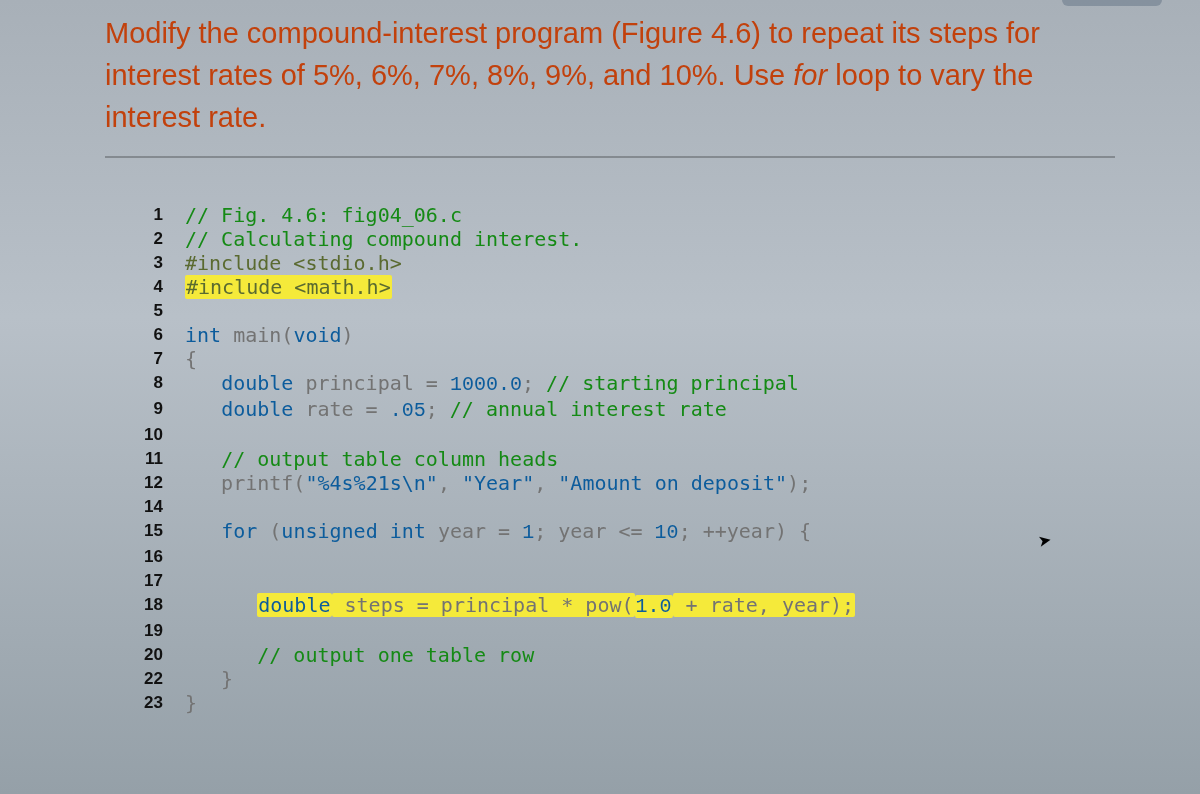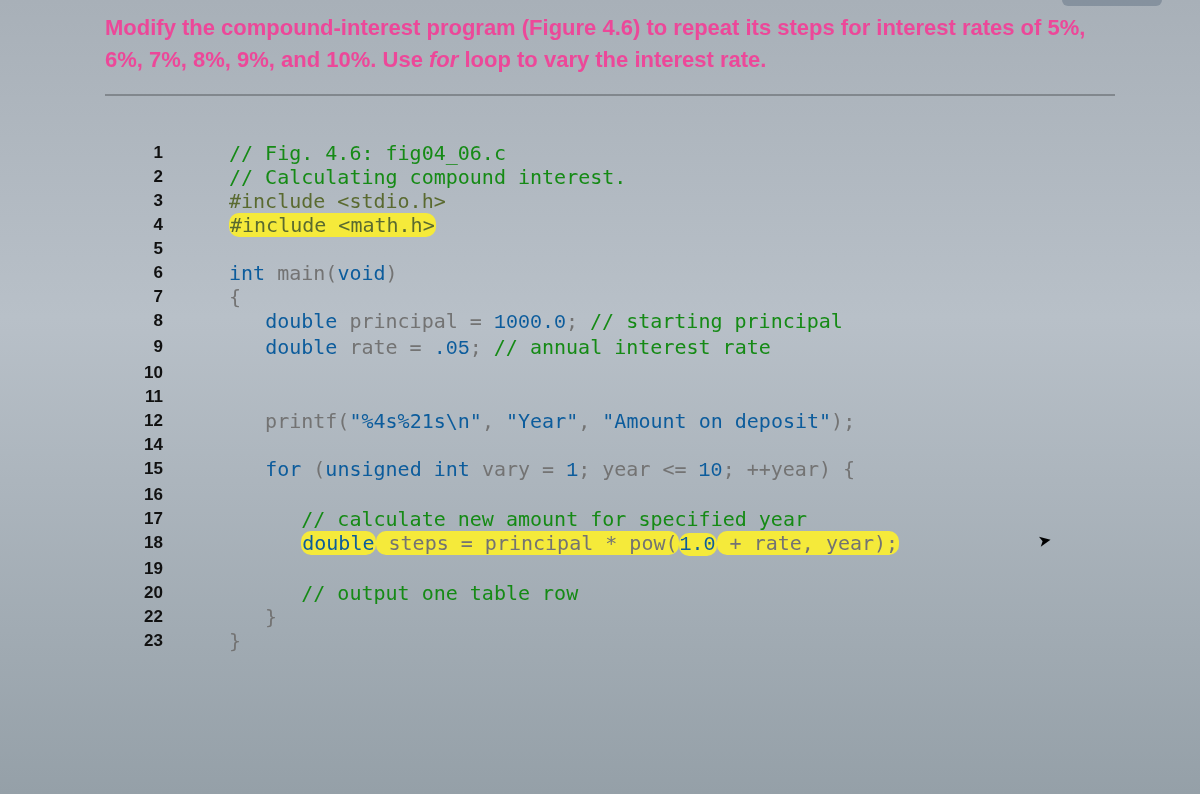--- a/index.html
+++ b/index.html
@@ -6,24 +6,24 @@
   body {
     font-family: -apple-system, BlinkMacSystemFont, "Segoe UI", sans-serif;
     background: linear-gradient(180deg, #a8b0b8 0%, #b8c0c8 40%, #95a0a8 100%);
     width: 1200px;
     height: 794px;
     overflow: hidden;
     position: relative;
   }
   .question {
     padding: 12px 85px 10px 105px;
-    font-size: 22px;
+    font-size: 29px;
     line-height: 1.45;
-    color: #ec4899;
-    font-weight: 700;
+    color: #c2410c;
+    font-weight: 400;
   }
   .question em { font-style: italic; }
   .divider {
     border: none;
     border-top: 2px solid rgba(0,0,0,0.25);
     margin: 8px 85px 2px 105px;
   }
   .code-area {
     margin: 45px 0 0 0;
     padding-left: 135px;
@@ -41,31 +41,30 @@
     text-align: right;
     padding-right: 22px;
     color: #111;
     font-family: Arial, sans-serif;
     font-weight: 700;
     font-size: 17px;
     user-select: none;
   }
   .code {
     flex: 1;
-    margin-left: 44px;
   }
   .c-comment { color: #158a15; }
   .c-pre     { color: #5a6a30; }
   .c-key     { color: #0c5c9c; }
   .c-num     { color: #0c5c9c; font-family: Liberation Mono, monospace; }
   .c-str     { color: #0c5c9c; }
   .c-txt     { color: #737373; }
   .hl {
     background: #f5ea3a;
-    border-radius: 10px;
+    border-radius: 2px;
     padding: 0 1px;
   }
   .tab-stub {
     position: absolute;
     top: 0;
     right: 38px;
     width: 100px;
     height: 6px;
     background: rgba(80,100,120,0.4);
     border-bottom-left-radius: 8px;
@@ -95,26 +94,26 @@
     <div class="code-line"><span class="lineno">1</span><span class="code"><span class="c-comment">// Fig. 4.6: fig04_06.c</span></span></div>
     <div class="code-line"><span class="lineno">2</span><span class="code"><span class="c-comment">// Calculating compound interest.</span></span></div>
     <div class="code-line"><span class="lineno">3</span><span class="code"><span class="c-pre">#include &lt;stdio.h&gt;</span></span></div>
     <div class="code-line"><span class="lineno">4</span><span class="code"><span class="c-pre hl">#include &lt;math.h&gt;</span></span></div>
     <div class="code-line"><span class="lineno">5</span><span class="code"><span class="c-txt"></span></span></div>
     <div class="code-line"><span class="lineno">6</span><span class="code"><span class="c-key">int</span><span class="c-txt"> main(</span><span class="c-key">void</span><span class="c-txt">)</span></span></div>
     <div class="code-line"><span class="lineno">7</span><span class="code"><span class="c-txt">{</span></span></div>
     <div class="code-line"><span class="lineno">8</span><span class="code"><span class="c-txt">   </span><span class="c-key">double</span><span class="c-txt"> principal = </span><span class="c-num">1000.0</span><span class="c-txt">; </span><span class="c-comment">// starting principal</span></span></div>
     <div class="code-line"><span class="lineno">9</span><span class="code"><span class="c-txt">   </span><span class="c-key">double</span><span class="c-txt"> rate = </span><span class="c-num">.05</span><span class="c-txt">; </span><span class="c-comment">// annual interest rate</span></span></div>
     <div class="code-line"><span class="lineno">10</span><span class="code"><span class="c-txt"></span></span></div>
-    <div class="code-line"><span class="lineno">11</span><span class="code"><span class="c-txt">   </span></span></div>
+    <div class="code-line"><span class="lineno">11</span><span class="code"><span class="c-txt">   </span><span class="c-comment">// output table column heads</span></span></div>
     <div class="code-line"><span class="lineno">12</span><span class="code"><span class="c-txt">   printf(</span><span class="c-str">"%4s%21s\n"</span><span class="c-txt">, </span><span class="c-str">"Year"</span><span class="c-txt">, </span><span class="c-str">"Amount on deposit"</span><span class="c-txt">);</span></span></div>
     <div class="code-line"><span class="lineno">14</span><span class="code"><span class="c-txt">   </span></span></div>
-    <div class="code-line"><span class="lineno">15</span><span class="code"><span class="c-txt">   </span><span class="c-key">for</span><span class="c-txt"> (</span><span class="c-key">unsigned int</span><span class="c-txt"> vary = </span><span class="c-num">1</span><span class="c-txt">; year &lt;= </span><span class="c-num">10</span><span class="c-txt">; ++year) {</span></span></div>
+    <div class="code-line"><span class="lineno">15</span><span class="code"><span class="c-txt">   </span><span class="c-key">for</span><span class="c-txt"> (</span><span class="c-key">unsigned int</span><span class="c-txt"> year = </span><span class="c-num">1</span><span class="c-txt">; year &lt;= </span><span class="c-num">10</span><span class="c-txt">; ++year) {</span></span></div>
     <div class="code-line"><span class="lineno">16</span><span class="code"><span class="c-txt"></span></span></div>
-    <div class="code-line"><span class="lineno">17</span><span class="code"><span class="c-txt">      </span><span class="c-comment">// calculate new amount for specified year</span></span></div>
+    <div class="code-line"><span class="lineno">17</span><span class="code"><span class="c-txt">      </span></span></div>
     <div class="code-line"><span class="lineno">18</span><span class="code"><span class="c-txt">      </span><span class="c-key hl">double</span><span class="c-txt hl"> steps = principal * pow(</span><span class="c-num hl">1.0</span><span class="c-txt hl"> + rate, year);</span></span></div>
     <div class="code-line"><span class="lineno">19</span><span class="code"><span class="c-txt"></span></span></div>
     <div class="code-line"><span class="lineno">20</span><span class="code"><span class="c-txt">      </span><span class="c-comment">// output one table row</span></span></div>
     <div class="code-line"><span class="lineno">22</span><span class="code"><span class="c-txt">   }</span></span></div>
     <div class="code-line"><span class="lineno">23</span><span class="code"><span class="c-txt">}</span></span></div>
   </div>
 
 <div class="cursor">➤</div>
 
 </body></html>

